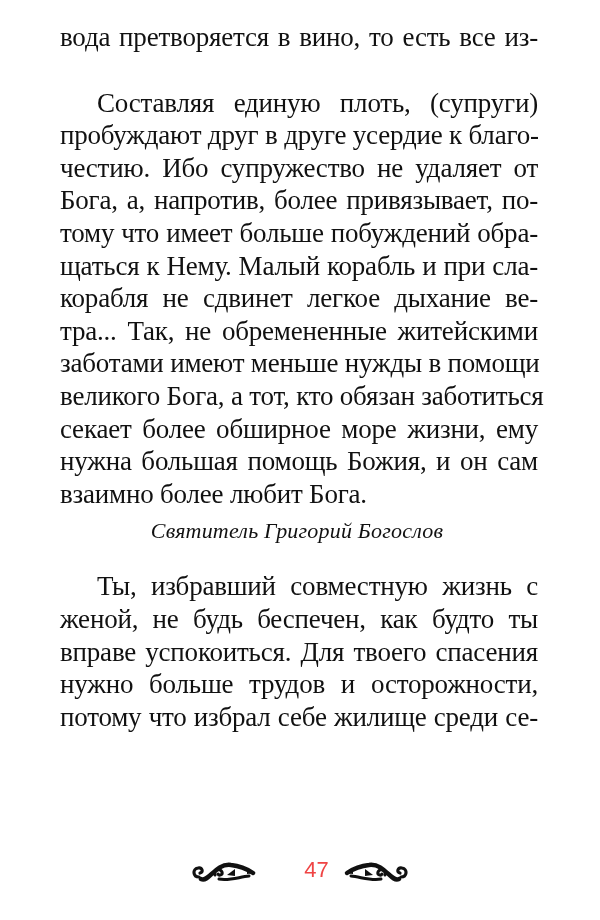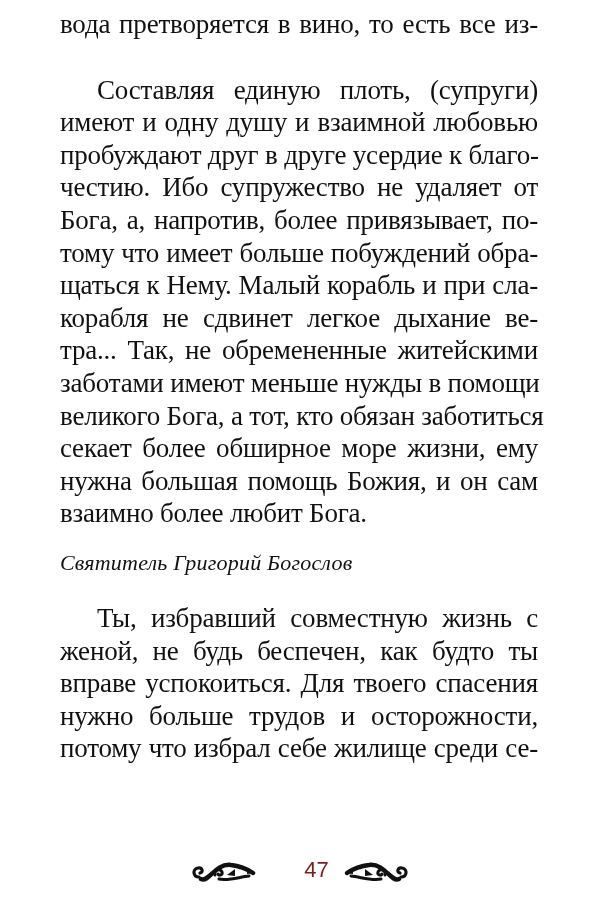--- a/index.html
+++ b/index.html
@@ -11,21 +11,21 @@
       width: 600px;
       height: 920px;
       position: relative;
       overflow: hidden;
       font-family: "Liberation Serif", "DejaVu Serif", serif;
       color: #111111;
     }
     .page {
       position: absolute;
       left: 60px;
-      top: 8px;
+      top: 21px;
       width: 478px;
     }
     .line {
       display: block;
       font-size: 27px;
       line-height: 32.6px;
       height: 32.6px;
       white-space: nowrap;
       text-align: justify;
       text-align-last: justify;
@@ -38,26 +38,26 @@
       padding-left: 37px;
     }
     .para {
       margin: 0;
     }
     .para + .para {
       margin-top: 33px;
     }
     .attribution {
       display: block;
-      text-align: left;
+      text-align: center;
       font-style: italic;
       font-size: 22px;
       line-height: 30px;
       height: 30px;
-      margin-top: 18px;
+      margin-top: 6px;
       padding-right: 4px;
       letter-spacing: 0.2px;
     }
     .para.after-attr {
       margin-top: 24px;
     }
     .footer {
       position: absolute;
       left: 0;
       top: 855px;
@@ -66,39 +66,38 @@
       display: flex;
       justify-content: center;
       align-items: center;
       gap: 14px;
     }
     .page-number {
       font-family: "Liberation Sans", "DejaVu Sans", sans-serif;
       font-size: 22px;
       line-height: 24px;
       margin-top: -6px;
-      color: #7f1d1d;
+      color: #ef4444;
       margin-left: 33px;
     }
     .ornament svg {
       display: block;
     }
   </style>
 </head>
 <body>
 
 <div class="page">
 
   <p class="para">
     <span class="line">вода претворяется в вино, то есть все из-</span>
   </p>
 
   <p class="para">
     <span class="line indent">Составляя единую плоть, (супруги)</span>
-    <span class="line">имеют и одну душу и взаимной любовью</span>
     <span class="line">пробуждают друг в друге усердие к благо-</span>
     <span class="line">честию. Ибо супружество не удаляет от</span>
     <span class="line">Бога, а, напротив, более привязывает, по-</span>
     <span class="line">тому что имеет больше побуждений обра-</span>
     <span class="line">щаться к Нему. Малый корабль и при сла-</span>
     <span class="line">корабля не сдвинет легкое дыхание ве-</span>
     <span class="line">тра... Так, не обремененные житейскими</span>
     <span class="line">заботами имеют меньше нужды в помощи</span>
     <span class="line">великого Бога, а тот, кто обязан заботиться</span>
     <span class="line">секает более обширное море жизни, ему</span>

